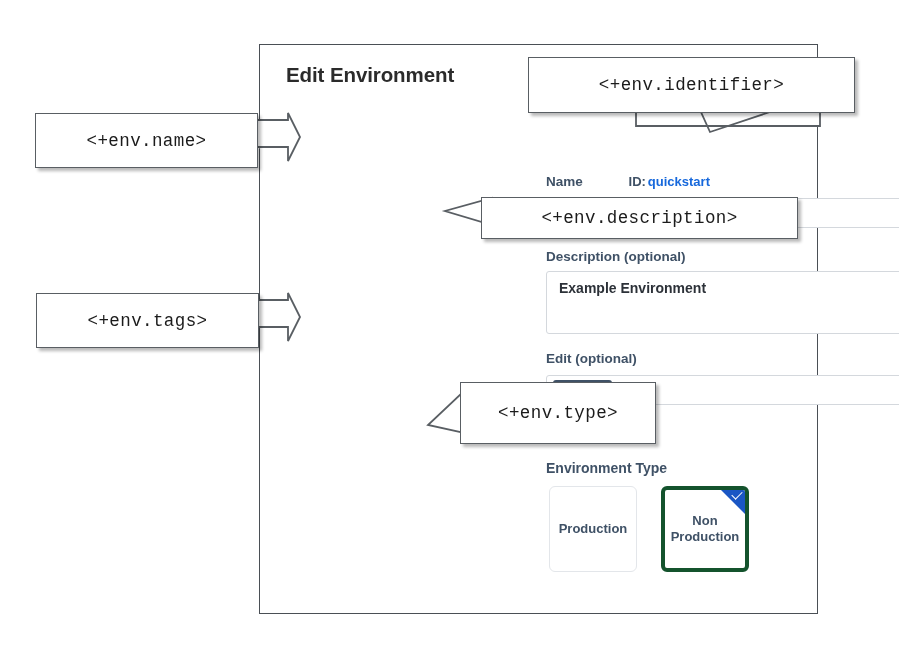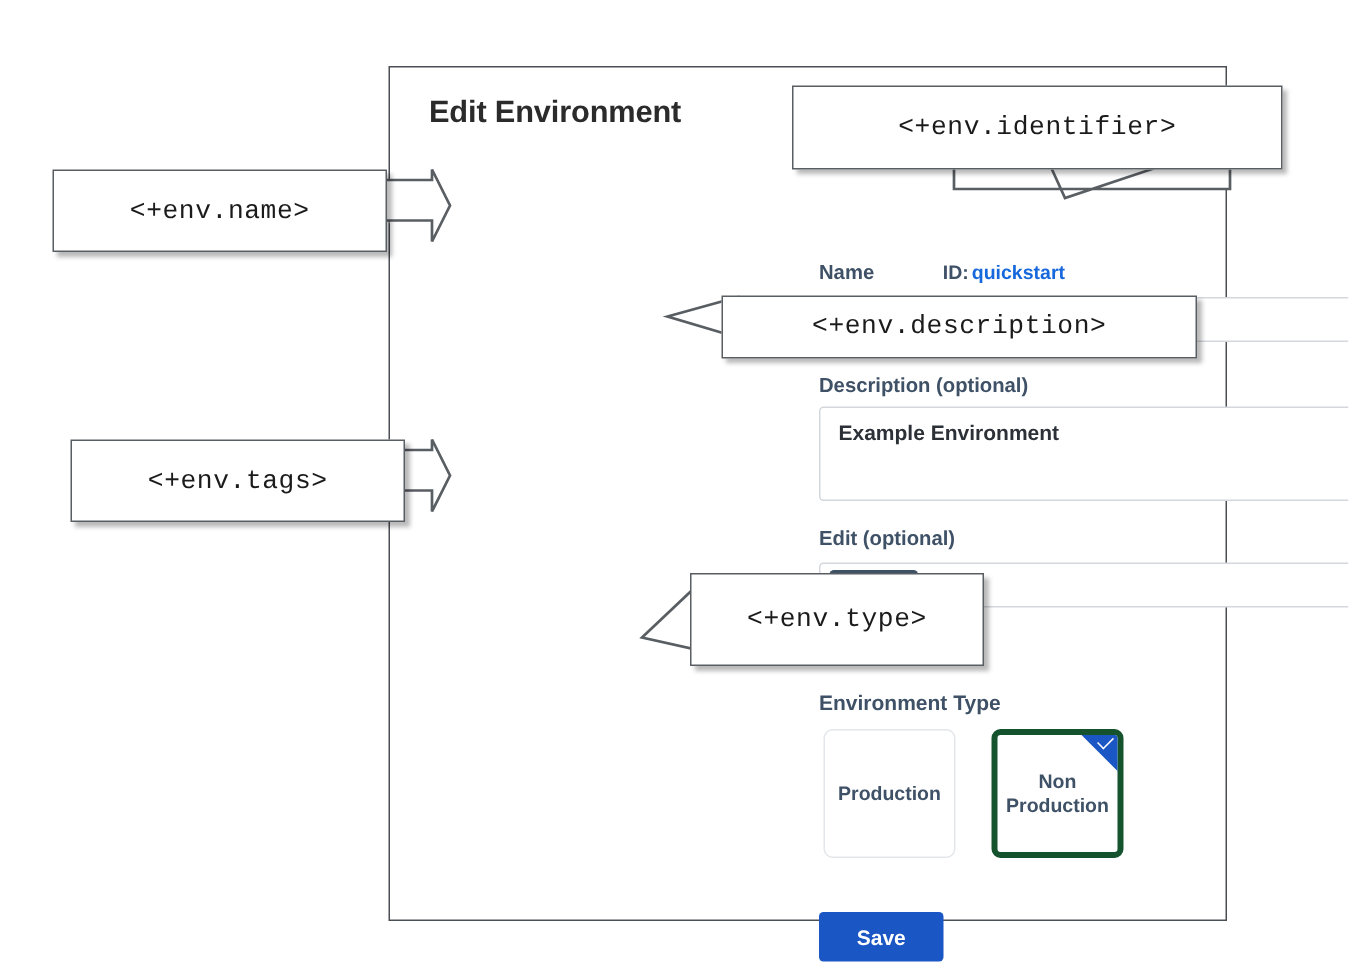--- a/index.html
+++ b/index.html
@@ -223,21 +223,21 @@
   .callout .ctext {
     font-family: "Liberation Mono", monospace;
     font-size: 17.5px;
     color: #1b1b1b;
     white-space: nowrap;
     letter-spacing: 0.4px;
   }
   .callout svg { position: absolute; overflow: visible; }
 
   #callout-name    .cbox { left: 35px;  top: 113px; width: 223px; height: 55px; }
-  #callout-tags    .cbox { left: 47px;  top: 293px; width: 223px; height: 55px; }
+  #callout-tags    .cbox { left: 36px;  top: 293px; width: 223px; height: 55px; }
   #callout-id      .cbox { left: 528px; top: 57px;  width: 327px; height: 56px; justify-content: center; }
   #callout-desc    .cbox { left: 481px; top: 197px; width: 317px; height: 42px; }
   #callout-type    .cbox { left: 460px; top: 382px; width: 196px; height: 62px; }
 </style>
 </head>
 <body>
 
 <div id="canvas">
 
   <div id="dialog">
@@ -271,21 +271,20 @@
 
     <div class="type-card" id="type-nonproduction">
       <span>
         <span>Non</span><br>
         <span>Production</span>
       </span>
       <span id="type-check-corner"></span>
       <span id="type-check-mark"></span>
     </div>
 
-    <button id="save-button">Save</button>
   </div>
 
   <div class="callout" id="callout-name">
     <svg width="899" height="646">
       <polygon points="256,120 288,120 288,113 300,137 288,161 288,147 256,147" fill="#ffffff" stroke="#595e63" stroke-width="1.8" transform="translate(2,2)" opacity="0.28" stroke-opacity="0"></polygon>
       <polygon points="256,120 288,120 288,113 300,137 288,161 288,147 256,147" fill="#ffffff" stroke="#595e63" stroke-width="1.8"></polygon>
     </svg>
     <div class="cbox">
       <span class="ctext">&lt;+env.name&gt;</span>
     </div>

